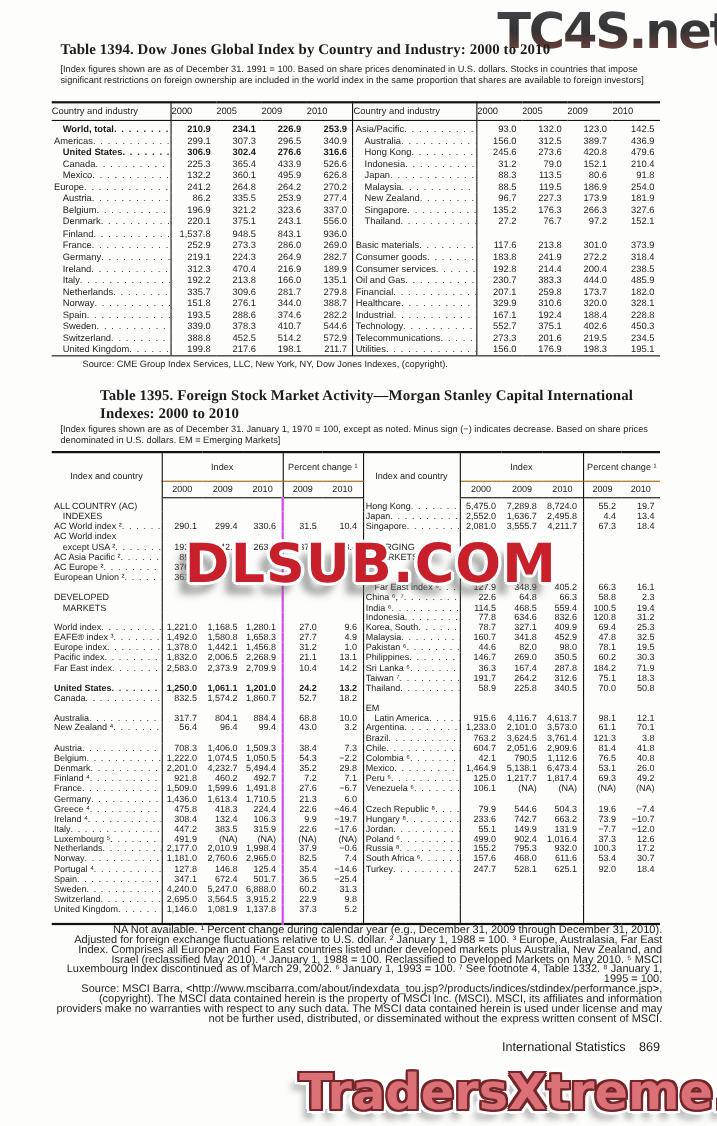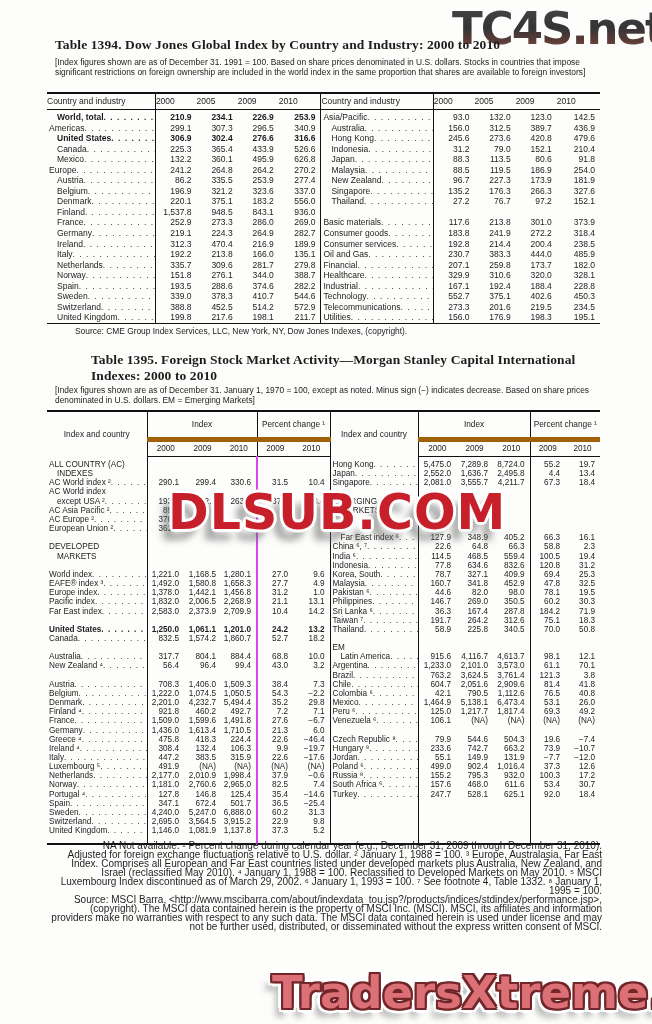--- a/index.html
+++ b/index.html
@@ -53,21 +53,21 @@
   #t1394 td:nth-child(1),#t1394 th:nth-child(1){border-right:1px solid #111;}
   #t1394 td:nth-child(5),#t1394 th:nth-child(5){border-right:1px solid #111;}
   #t1394 td:nth-child(6),#t1394 th:nth-child(6){border-right:1px solid #111;}
   #t1394 tbody tr:first-child td{padding-top:2px;}
 
   #t1395 th,#t1395 td{font-size:8.2px;line-height:9.15px;height:9.15px;}
   #t1395{border-top:2px solid #111;border-bottom:2px solid #111;}
   #t1395 thead th{text-align:center;vertical-align:middle;}
   #t1395 thead tr.gr1 th{height:25px;font-size:8.3px;line-height:9.5px;}
   #t1395 thead tr.gr2 th{height:14px;border-bottom:1.2px solid #111;}
-  #t1395 thead th.grp{border-bottom:5px solid #a16207;}
+  #t1395 thead th.grp{border-bottom:1px solid #a16207;}
   #t1395 td:nth-child(1),#t1395 th.vr1{border-right:1px solid #111;}
   #t1395 td:nth-child(4){border-right:2px solid #d946ef;}
   #t1395 td:nth-child(6){border-right:1px solid #111;}
   #t1395 td:nth-child(7){border-right:1px solid #111;}
   #t1395 td:nth-child(10){border-right:1px solid #111;}
   #t1395 thead th.vr2{border-right:1px solid #111;}
   #t1395 tbody tr:first-child td{padding-top:3px;}
   #t1395 tbody tr:last-child td{padding-bottom:8px;}
 
   .src{font-size:8.4px;color:#222;}
@@ -295,21 +295,21 @@
           </tr>
           <tr>
             <td class="lab ind">
               <div>
                 <span class="lt">Denmark</span>
                 <span class="leader"></span>
               </div>
             </td>
             <td class="num">220.1</td>
             <td class="num">375.1</td>
-            <td class="num">183.2</td>
+            <td class="num">243.1</td>
             <td class="num">556.0</td>
             <td class="lab ind">
               <div>
                 <span class="lt">Thailand</span>
                 <span class="leader"></span>
               </div>
             </td>
             <td class="num">27.2</td>
             <td class="num">76.7</td>
             <td class="num">97.2</td>
@@ -1571,16 +1571,19 @@
     </table>
   </div>
 
   <div class="wm" id="wm-dlsub">DLSUB.COM</div>
 
   <div class="content fnotes" style="top:841px;left:47px;width:555px;">
     <p>NA Not available. ¹ Percent change during calendar year (e.g., December 31, 2009 through December 31, 2010). Adjusted for foreign exchange fluctuations relative to U.S. dollar. ² January 1, 1988 = 100. ³ Europe, Australasia, Far East Index. Comprises all European and Far East countries listed under developed markets plus Australia, New Zealand, and Israel (reclassified May 2010). ⁴ January 1, 1988 = 100. Reclassified to Developed Markets on May 2010. ⁵ MSCI Luxembourg Index discontinued as of March 29, 2002. ⁶ January 1, 1993 = 100. ⁷ See footnote 4, Table 1332. ⁸ January 1, 1995 = 100.</p>
     <p>Source: MSCI Barra, &lt;http://www.mscibarra.com/about/indexdata_tou.jsp?/products/indices/stdindex/performance.jsp&gt;, (copyright). The MSCI data contained herein is the property of MSCI Inc. (MSCI). MSCI, its affiliates and information providers make no warranties with respect to any such data. The MSCI data contained herein is used under license and may not be further used, distributed, or disseminated without the express written consent of MSCI.</p>
   </div>
 
+  <div class="content foot-right" style="top:946px;left:0;width:600px;text-align:right;">
+    <span>International Statistics</span><span class="pg">869</span>
+  </div>
 
   <div class="wm" id="wm-traders">TradersXtreme.com</div>
 
 </div>
 
 </body></html>

